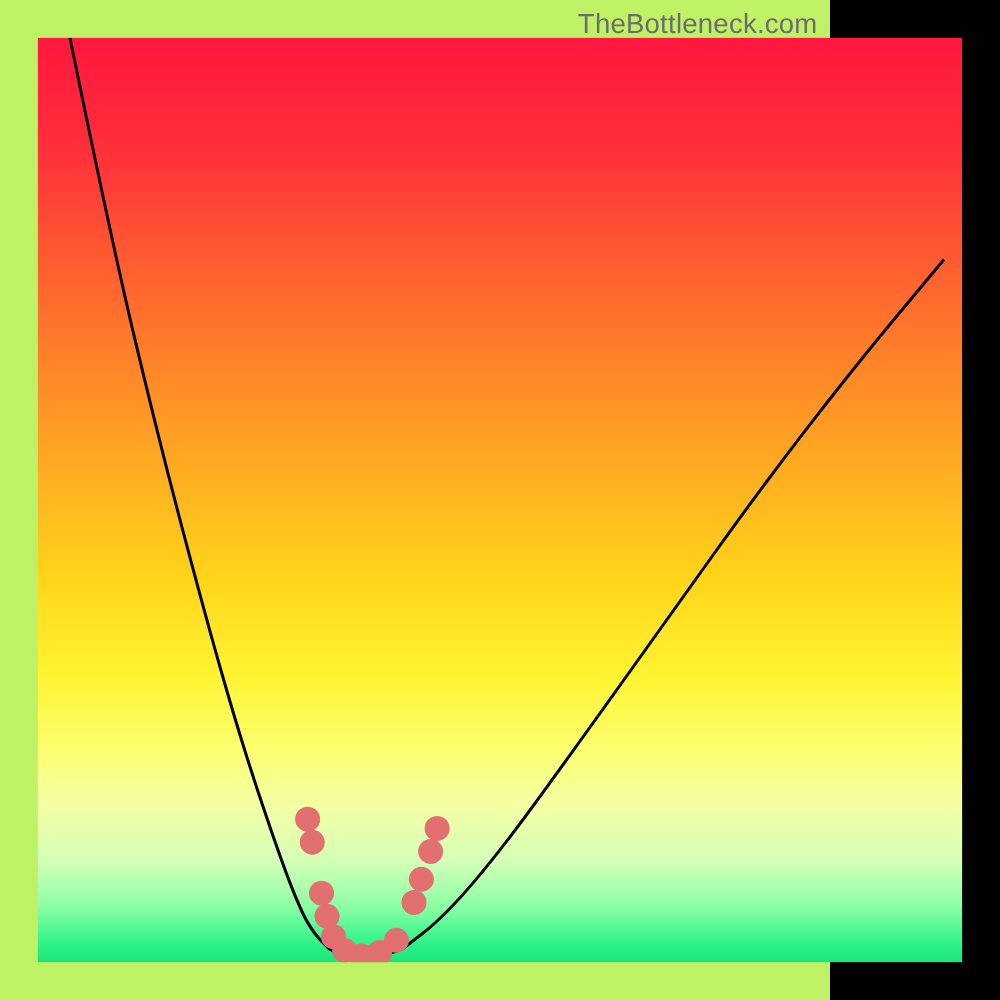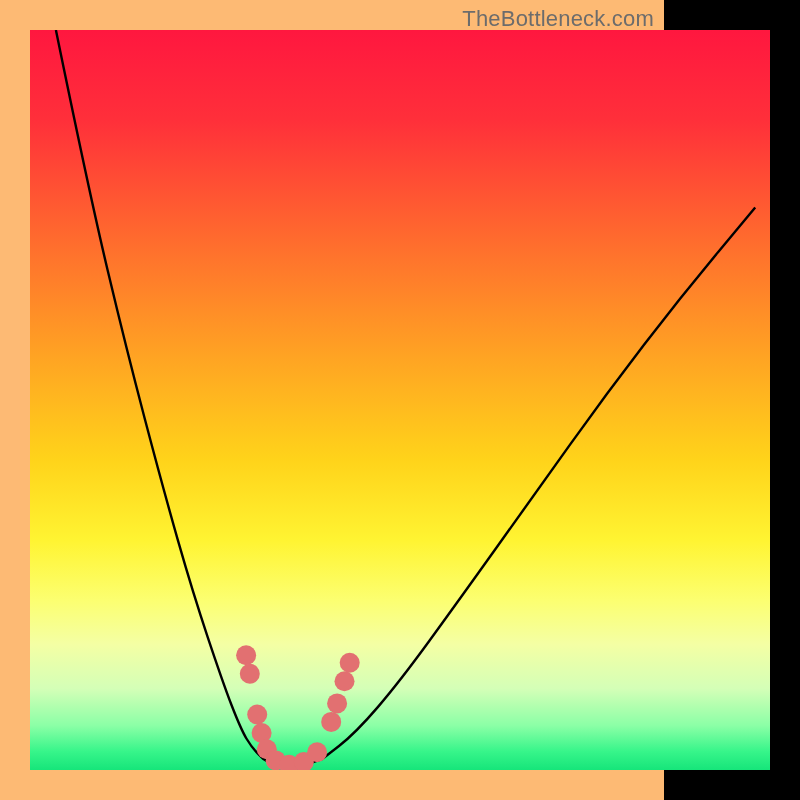--- a/index.html
+++ b/index.html
@@ -8,21 +8,21 @@
     width: 800px;
     height: 800px;
     overflow: hidden;
     background: #000;
     font-family: Arial, Helvetica, sans-serif;
   }
   .frame {
     position: relative;
     width: 664px;
     height: 800px;
-    background: #fdba74;
+    background: #bef264;
   }
   .plot {
     position: absolute;
     left: 30px;
     top: 30px;
     width: 740px;
     height: 740px;
     overflow: hidden;
   }
   .gradient {

